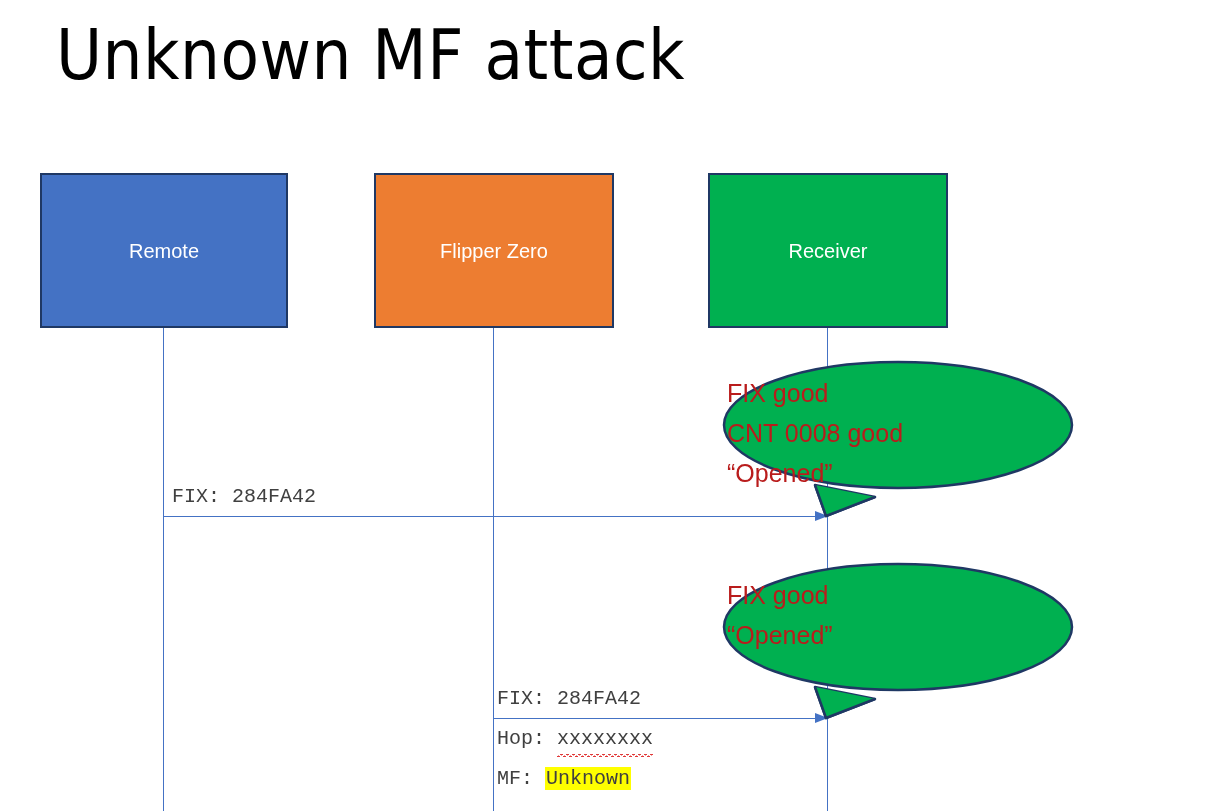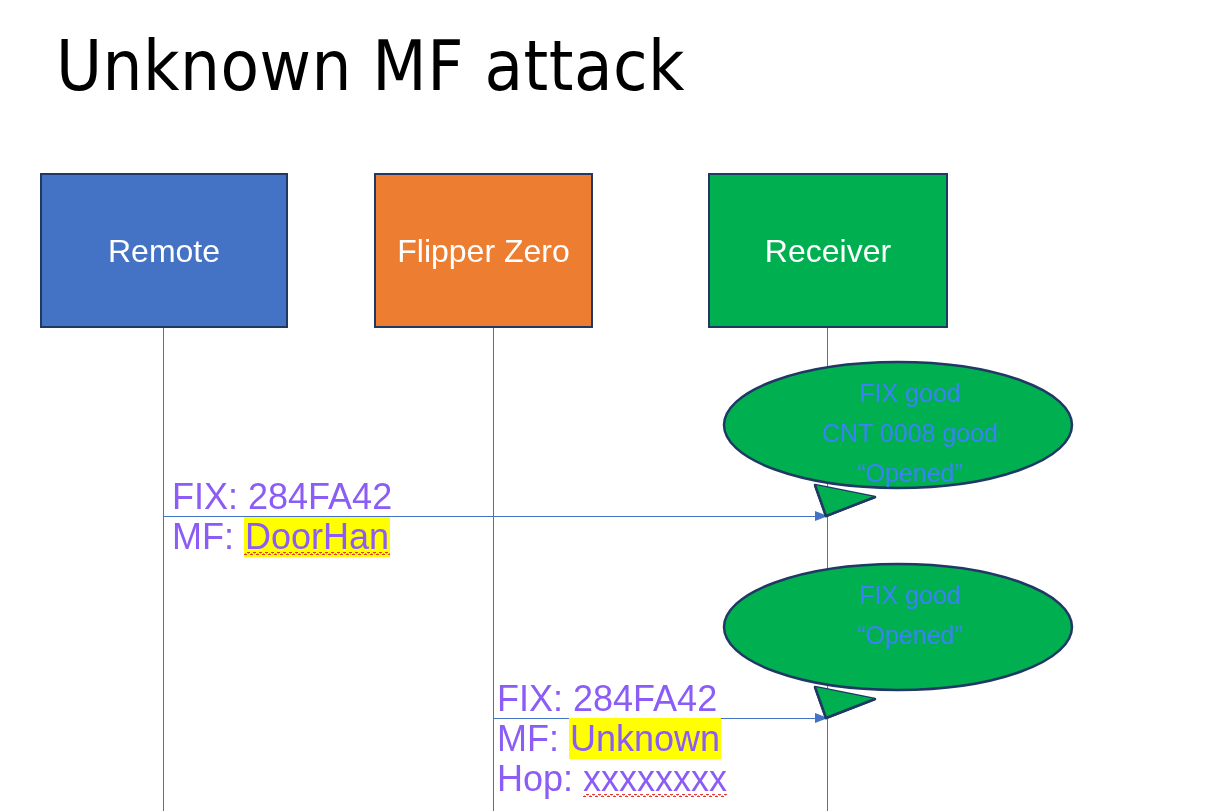--- a/index.html
+++ b/index.html
@@ -21,46 +21,46 @@
     left: 0; top: 0;
     width: 1216px;
     height: 811px;
     background: #ffffff;
   }
 
   
   .slide-title {
     position: absolute;
     left: 56px;
-    top: 23px;
+    top: 12px;
     font-family: "DejaVu Sans Condensed", "Liberation Sans", sans-serif;
     font-size: 70px;
     font-weight: 300;
     letter-spacing: 0.5px;
     line-height: 86px;
     color: #000000;
     white-space: nowrap;
   }
 
   
   .actor-box {
     position: absolute;
     box-sizing: border-box;
     border: 2px solid #1F3864;
     display: flex;
     align-items: center;
     justify-content: center;
     color: #ffffff;
-    font-size: 32px;
+    font-size: 20px;
     font-weight: 400;
     line-height: 28px;
     text-align: center;
   }
   .actor-remote   { left: 40px;  top: 173px; width: 248px; height: 155px; background: #4472C4; }
-  .actor-flipper  { left: 374px; top: 173px; width: 219px; height: 155px; background: #ED7D31; }
+  .actor-flipper  { left: 374px; top: 173px; width: 240px; height: 155px; background: #ED7D31; }
   .actor-receiver { left: 708px; top: 173px; width: 240px; height: 155px; background: #00B050; justify-content: center; }
 
   
   .lifeline {
     position: absolute;
     width: 1px;
     background: #4472C4;
     top: 328px;
     height: 483px;
   }
@@ -83,24 +83,25 @@
     border-top: 5px solid transparent;
     border-bottom: 5px solid transparent;
     border-left: 13px solid #4472C4;
   }
   .arrow-1 { left: 163px; top: 516px; width: 664px; }
   .arrow-2 { left: 493px; top: 718px; width: 334px; }
 
   
   .msg-text {
     position: absolute;
-    font-size: 36px;
+    font-size: 20px;
     line-height: 40px;
-    color: #8b5cf6;
+    color: #404040;
     white-space: nowrap;
+    font-family: Liberation Mono, monospace;
   }
   .msg-text .line { display: block; height: 40px; }
   .msg-1 { left: 172px; top: 477px; }
   .msg-2 { left: 497px; top: 679px; }
 
   .hl {
     background: #FFFF00;
     padding: 0 1px;
   }
   .squiggle {
@@ -122,25 +123,24 @@
     opacity: 0.95;
   }
 
   
   .bubble {
     position: absolute;
   }
   .bubble svg { display: block; overflow: visible; }
   .bubble-text {
     position: absolute;
-    left: 12px;
+    left: 4px;
     top: 0;
     width: 100%;
-    text-align: center;
-    color: #3b82f6;
+    color: #b91c1c;
     font-size: 25px;
     line-height: 40px;
   }
   .bubble-text .line { display: block; }
 
   .bubble-1 { left: 723px; top: 361px; width: 350px; height: 160px; }
   .bubble-2 { left: 723px; top: 563px; width: 350px; height: 160px; }
   .bubble-1 .bubble-text { top: 12px; }
   .bubble-2 .bubble-text { top: 12px; }
 </style>
@@ -168,27 +168,26 @@
   <div class="msg-arrow arrow-1">
     <span class="arrow-head"></span>
   </div>
 
   <div class="msg-arrow arrow-2">
     <span class="arrow-head"></span>
   </div>
 
   <div class="msg-text msg-1">
     <span class="line"><span>FIX:</span> <span>284FA42</span></span>
-    <span class="line"><span>MF:</span> <span class="hl squiggle">DoorHan</span></span>
   </div>
 
   <div class="msg-text msg-2">
     <span class="line"><span>FIX:</span> <span>284FA42</span></span>
+    <span class="line"><span>Hop:</span> <span class="squiggle">xxxxxxxx</span></span>
     <span class="line"><span>MF:</span> <span class="hl">Unknown</span></span>
-    <span class="line"><span>Hop:</span> <span class="squiggle">xxxxxxxx</span></span>
   </div>
 
   <div class="bubble bubble-1">
     <svg width="350" height="160" viewBox="0 0 350 160">
       <path d="M 92 124 L 103 155 L 152 136 Z" fill="#00B050" stroke="#1F3864" stroke-width="2.5" stroke-linejoin="round"></path>
       <ellipse cx="175" cy="64" rx="174" ry="63" fill="#00B050" stroke="#1F3864" stroke-width="2.5"></ellipse>
       <path d="M 92 124 L 103 155 L 152 136" fill="#00B050" stroke="#1F3864" stroke-width="2.5" stroke-linejoin="round"></path>
     </svg>
     <div class="bubble-text">
       <span class="line">FIX good</span>

